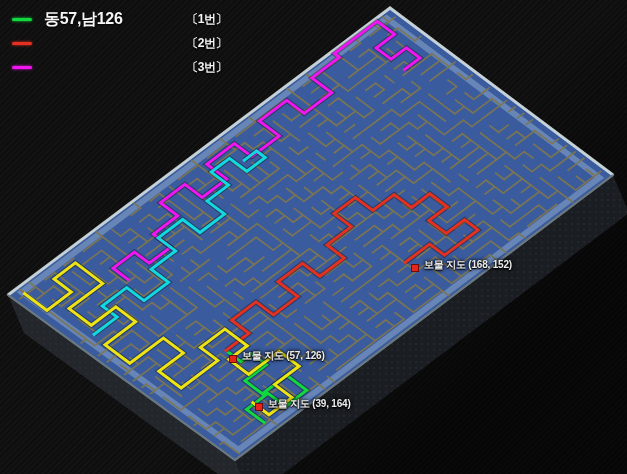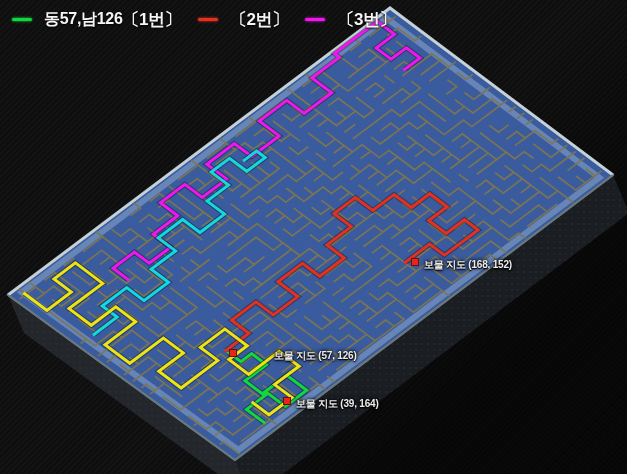--- a/index.html
+++ b/index.html
@@ -5,29 +5,29 @@
   html,body{margin:0;padding:0;background:#000;}
   .stage{
     position:relative;width:627px;height:474px;overflow:hidden;
     background:
       linear-gradient(135deg, rgba(0,0,0,0) 55%, rgba(0,0,0,.55) 78%),
       repeating-linear-gradient(135deg, #131313 0px, #131313 2px, #0e0e0e 2px, #0e0e0e 4px);
     font-family:"Liberation Sans","DejaVu Sans",sans-serif;
   }
   svg.map{position:absolute;left:0;top:0;}
   
-  .legend{position:absolute;left:12px;top:8px;width:215px;display:flex;gap:17px;}
+  .legend{position:absolute;left:12px;top:8px;width:215px;display:flex;flex-direction:column;gap:2px;}
   .legend-row{display:flex;align-items:center;height:22px;}
   .swatch{width:20px;height:3px;border-radius:2px;flex:0 0 auto;margin-right:12px;}
   .coords{font-size:16px;font-weight:bold;color:#f5f5f5;letter-spacing:-0.3px;
           text-shadow:0 1px 2px rgba(0,0,0,.9);white-space:nowrap;}
-  .tag{font-size:17px;font-weight:bold;color:#f5f5f5;letter-spacing:-0.5px;
+  .tag{font-size:12px;font-weight:bold;color:#f5f5f5;letter-spacing:-0.5px;
        text-shadow:0 1px 2px rgba(0,0,0,.9);margin-left:auto;white-space:nowrap;text-align:right;}
   
-  .marker{position:absolute;display:flex;align-items:flex-start;white-space:nowrap;}
+  .marker{position:absolute;display:flex;align-items:flex-end;white-space:nowrap;}
   .msq{width:8px;height:8px;background:#e8251c;border:1px solid #6d0e08;box-sizing:border-box;
        flex:0 0 auto;margin-right:5px;}
   .mlabel{font-size:10px;font-weight:bold;color:#ececec;letter-spacing:-0.2px;
           text-shadow:0 1px 1px #000,0 0 3px #000,0 0 4px #000;}
 </style>
 </head>
 <body>
 
 <div class="stage">
   <svg class="map" id="mapSvg" width="627" height="474" viewBox="0 0 627 474">
@@ -73,22 +73,22 @@
       <div class="legend-row">
         <span class="swatch" style="background: rgb(239, 22, 239); box-shadow: rgb(239, 22, 239) 0px 0px 3px;"></span>
         <span class="tag">〔3번〕</span>
       </div>
     </div>
   <div id="markers">
       <div class="marker" style="left: 411px; top: 258px;">
         <span class="msq"></span>
         <span class="mlabel">보물 지도 (168, 152)</span>
       </div>
-      <div class="marker" style="left: 229px; top: 349px; gap: 32px;">
+      <div class="marker" style="left: 229px; top: 349px;">
         <span class="msq"></span>
         <span class="mlabel">보물 지도 (57, 126)</span>
       </div>
-      <div class="marker" style="left: 255px; top: 397px; margin-left: 28px;">
+      <div class="marker" style="left: 255px; top: 397px;">
         <span class="msq"></span>
         <span class="mlabel">보물 지도 (39, 164)</span>
       </div>
     </div>
 </div>
 
 </body></html>

